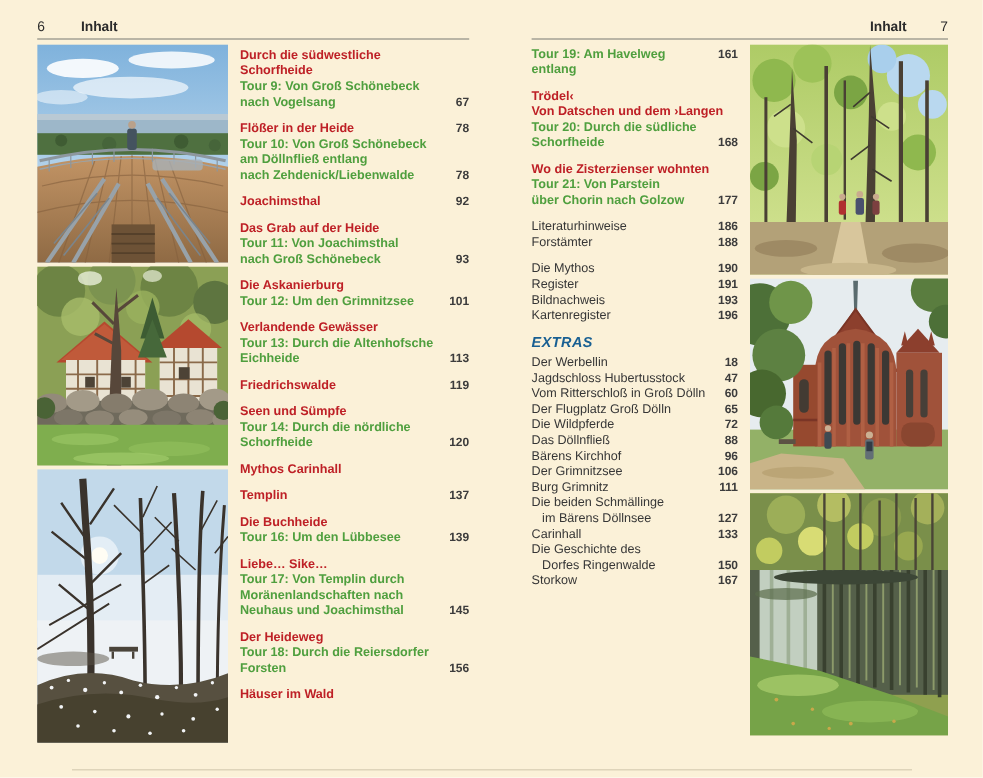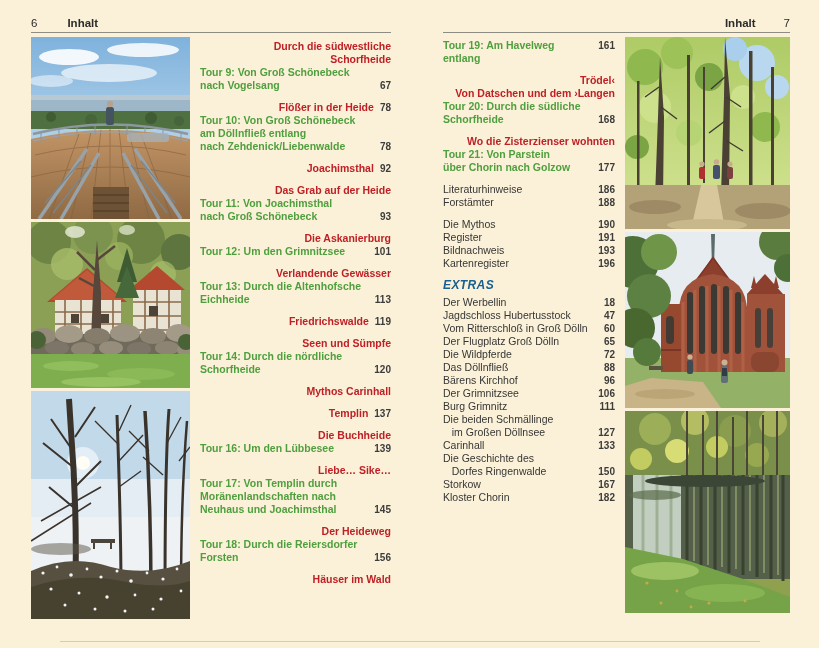--- a/index.html
+++ b/index.html
@@ -19,21 +19,21 @@
   .page-left .photo-col{width:159px;margin-right:10px;}
   .page-right .photo-col{width:165px;margin-left:10px;}
   .photo{margin-bottom:3px;line-height:0;}
   .photo svg{display:block;}
   .toc-col{flex:1;min-width:0;}
   .page-left .toc-col{padding-top:3px;}
   .page-right .toc-col{padding-top:2px;width:172px;}
   .toc-group{margin-bottom:9px;}
   .toc-group.extras-block{margin-top:5px;margin-bottom:4px;}
   .toc-item{font-size:10.5px;line-height:13px;}
-  .toc-item.heading{color:#be2026;font-weight:700;text-align:right;}
+  .toc-item.heading{color:#be2026;font-weight:700;}
   .toc-item.tour{color:#4f9f3e;font-weight:700;}
   .toc-item.plain{color:#363636;font-weight:400;}
   .toc-item.extras{color:#185f92;font-weight:700;font-size:12px;letter-spacing:.4px;font-style:italic;}
   .toc-line{display:flex;align-items:baseline;}
   .toc-line .t{white-space:pre-wrap;flex:1;}
   .toc-line .pg{color:#3c3c3c;font-weight:700;margin-left:6px;font-size:10px;}
   .footer-edge{position:absolute;left:60px;top:641px;width:700px;height:1px;background:#d6cdb2;}
 </style>
 </head>
 <body>
@@ -579,21 +579,21 @@
               <div class="toc-line">
                 <span class="t">Burg Grimnitz</span>
                 <span class="pg">111</span>
               </div>
             </div>
             <div class="toc-item plain">
               <div class="toc-line">
                 <span class="t">Die beiden Schmällinge</span>
               </div>
               <div class="toc-line">
-                <span class="t">   im Großen Döllnsee</span>
+                <span class="t">   im Bärens Döllnsee</span>
                 <span class="pg">127</span>
               </div>
             </div>
             <div class="toc-item plain">
               <div class="toc-line">
                 <span class="t">Carinhall</span>
                 <span class="pg">133</span>
               </div>
             </div>
             <div class="toc-item plain">
@@ -602,26 +602,20 @@
               </div>
               <div class="toc-line">
                 <span class="t">   Dorfes Ringenwalde</span>
                 <span class="pg">150</span>
               </div>
             </div>
             <div class="toc-item plain">
               <div class="toc-line">
                 <span class="t">Storkow</span>
                 <span class="pg">167</span>
-              </div>
-            </div>
-            <div class="toc-item plain">
-              <div class="toc-line">
-                <span class="t">Kloster Chorin</span>
-                <span class="pg">182</span>
               </div>
             </div>
           </div>
         </div>
 
       <div class="photo-col">
 
         <div class="photo">
           <svg width="165" height="192" viewBox="0 0 165 192">
             <defs>

